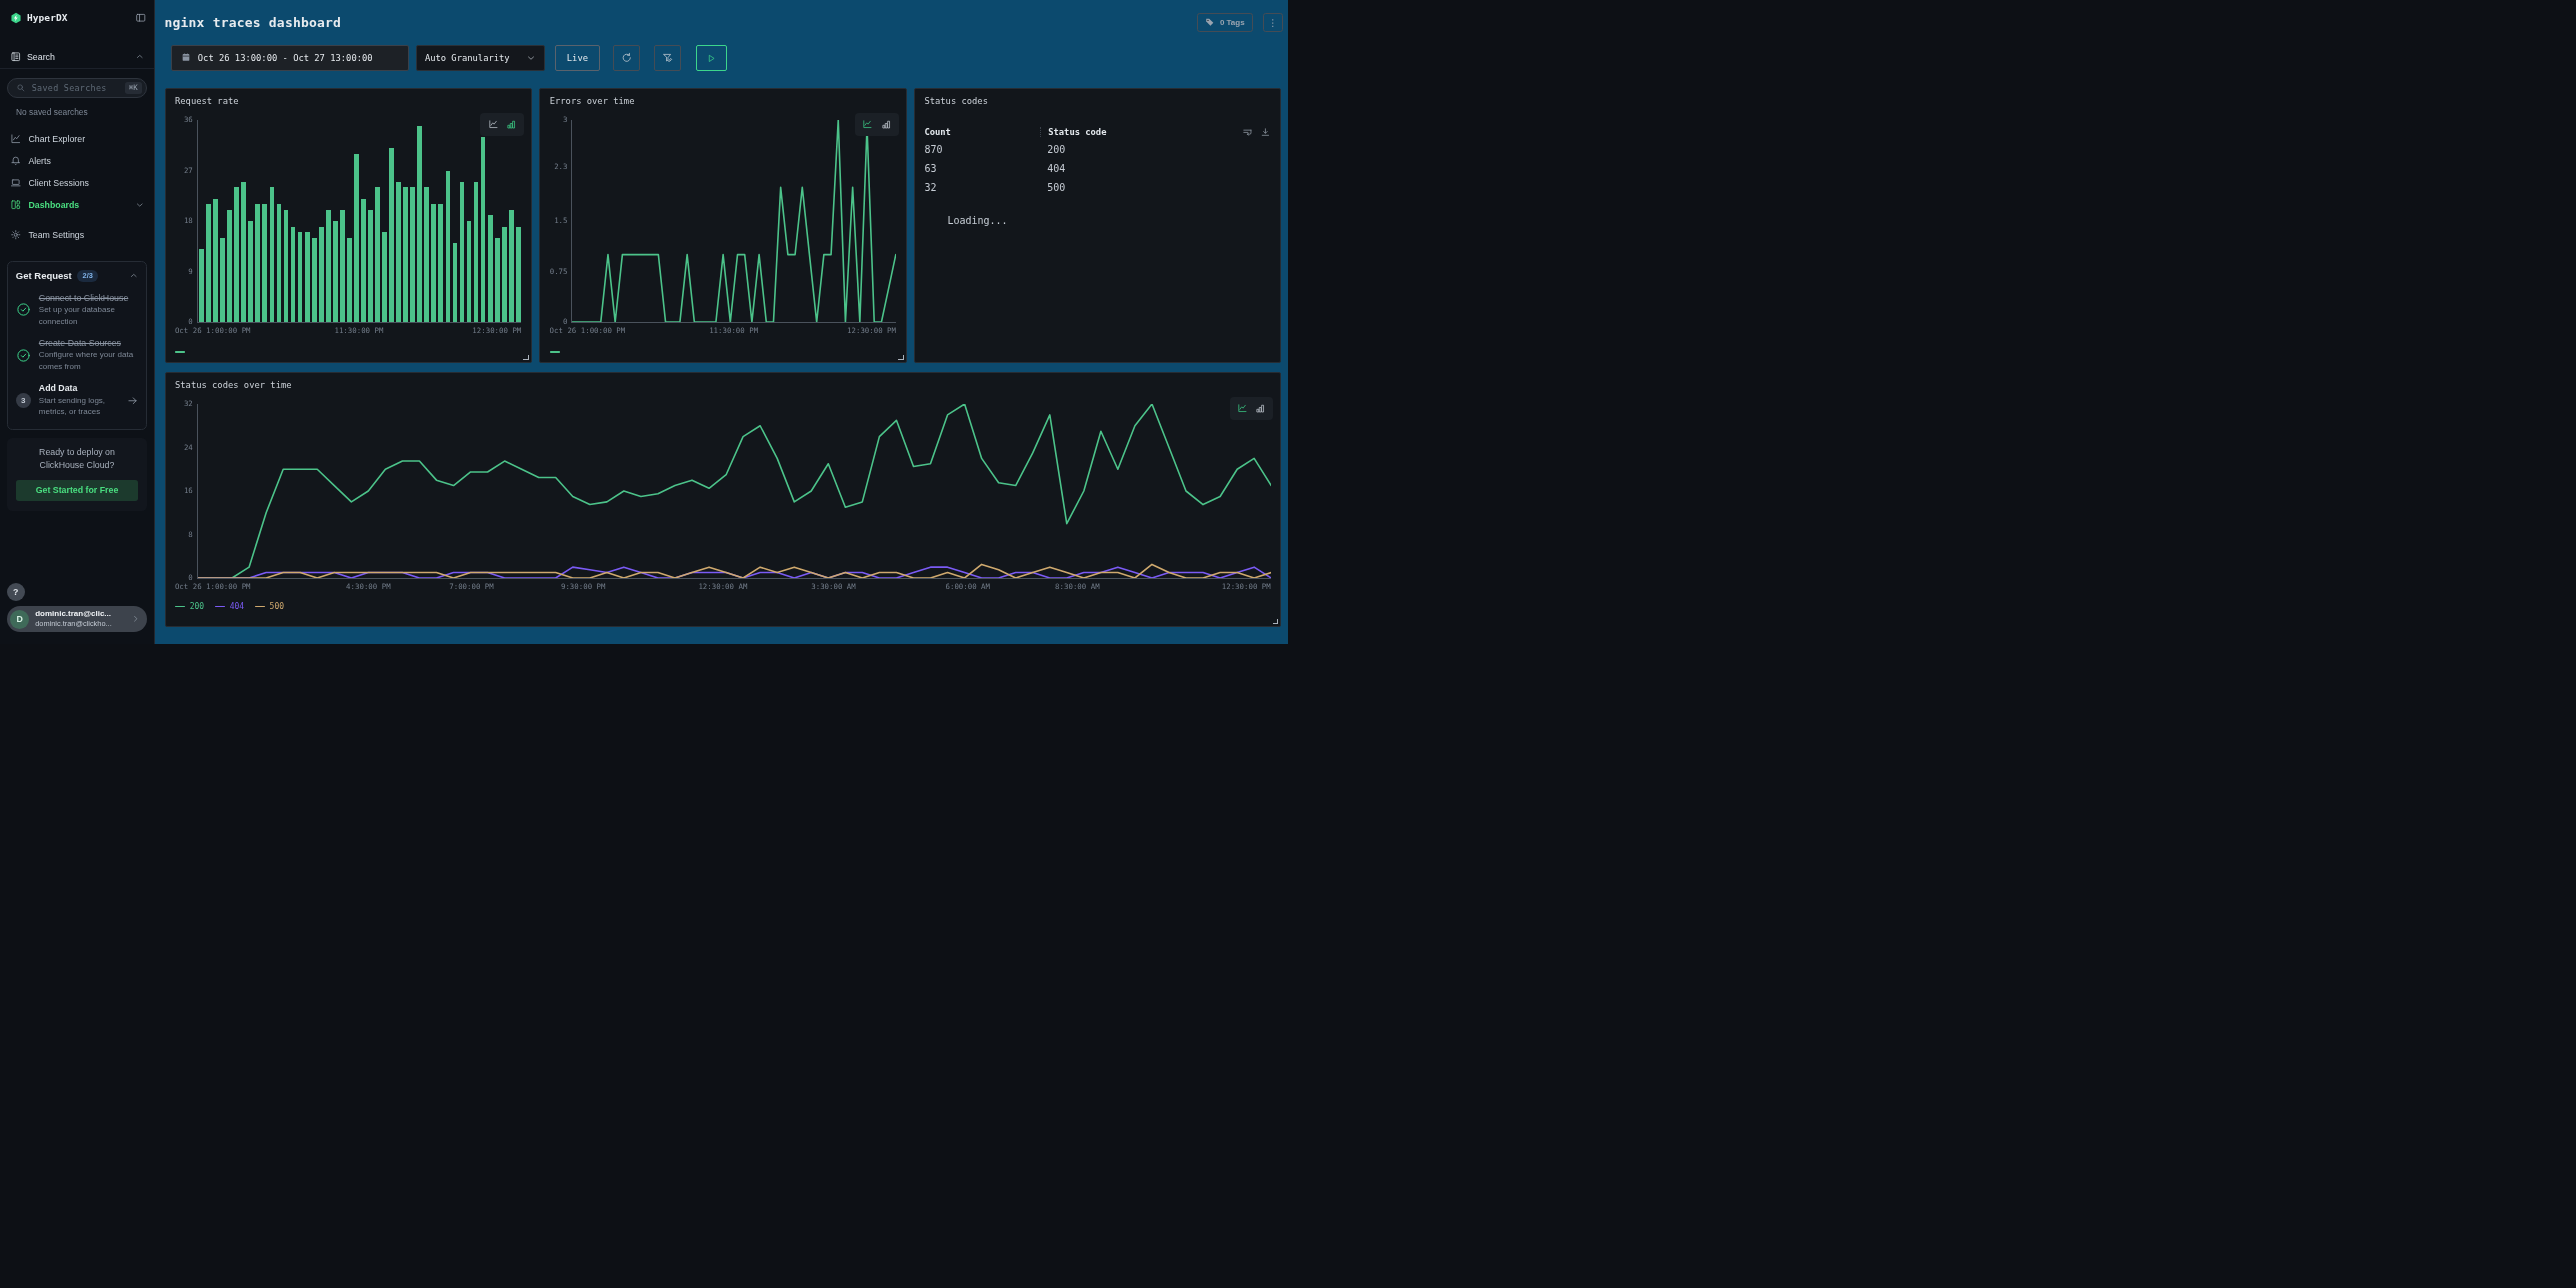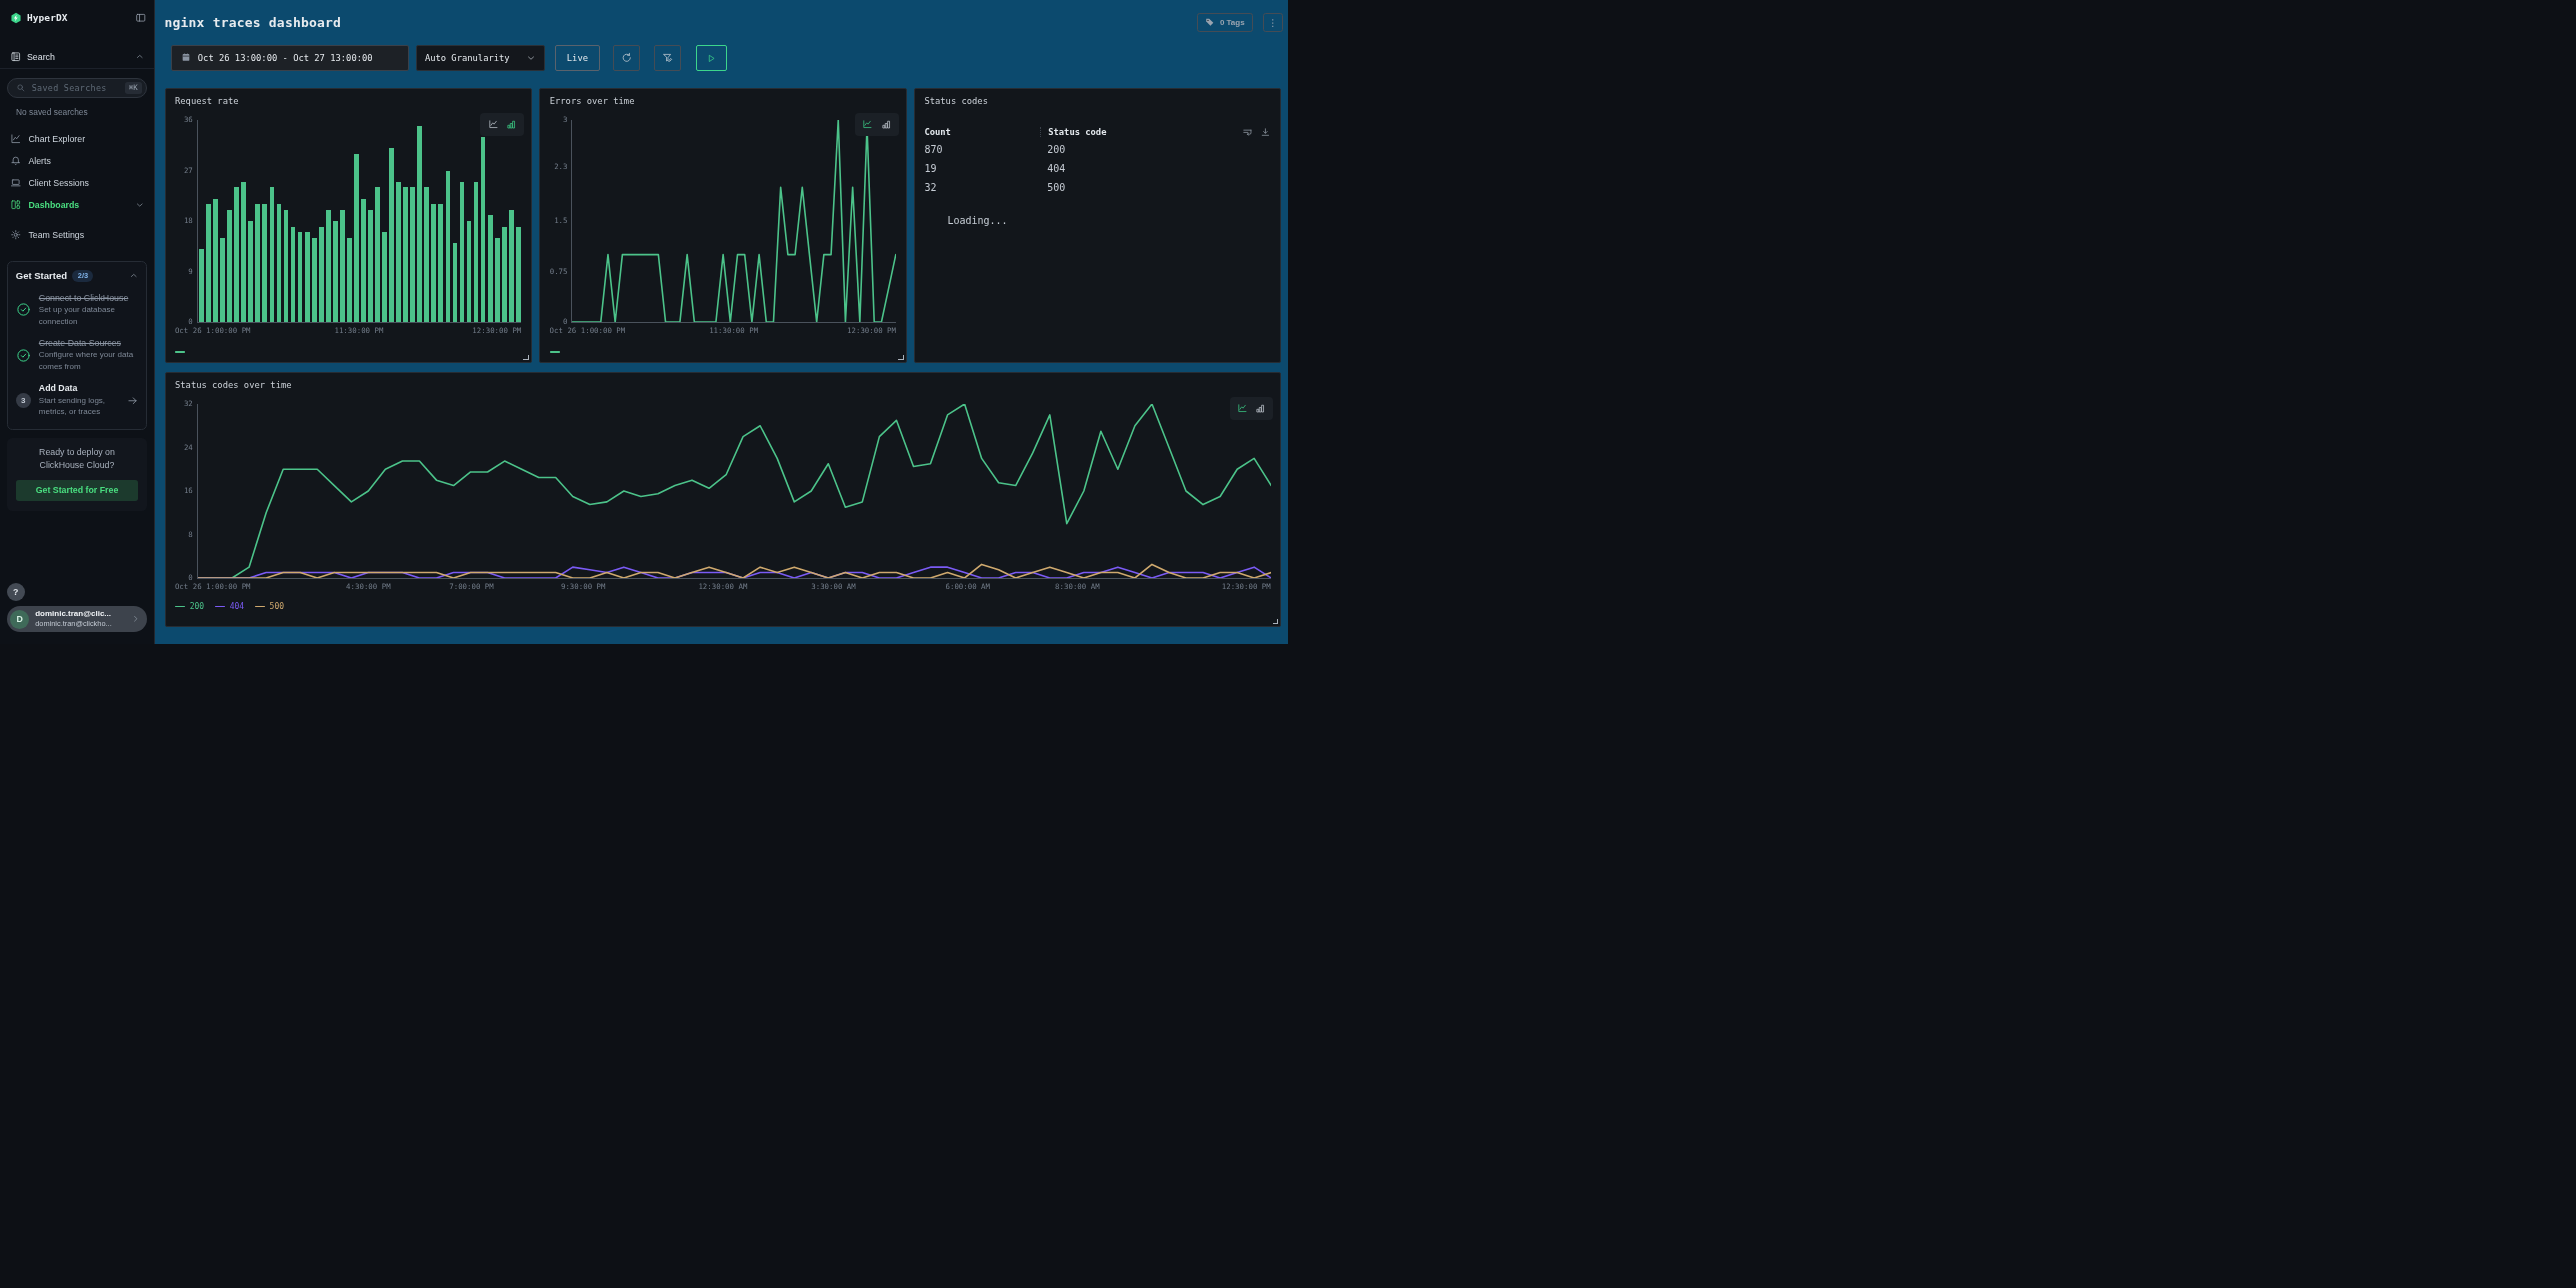--- a/index.html
+++ b/index.html
@@ -224,21 +224,21 @@
               <circle cx="12" cy="12" r="3.2"></circle>
               <path d="M12 3.5v2.2M12 18.3v2.2M3.5 12h2.2M18.3 12h2.2M6 6l1.6 1.6M16.4 16.4L18 18M18 6l-1.6 1.6M7.6 16.4L6 18"></path>
             </svg>
         </span>
         <span>Team Settings</span>
       </div>
     </nav>
 
     <div class="gs-card">
       <div class="gs-head">
-        <span class="gs-title">Get Started</span>
+        <span class="gs-title">Get Request</span>
         <span class="gs-badge">2/3</span>
         <span class="chev">
           <svg class="ic" viewBox="0 0 24 24" width="9.5" height="9.5">
               <polyline points="6 14 12 8.5 18 14"></polyline>
             </svg>
         </span>
       </div>
       <div class="step done">
         <span class="step-ico">
           <svg class="ic" viewBox="0 0 24 24" width="15" height="15" style="color:#3dd68c">
@@ -521,21 +521,21 @@
                     <path d="M5 18.5h14"></path>
                   </svg>
               </span>
             </span>
           </div>
           <div class="tbl-row">
             <span class="tbl-col1">870</span>
             <span class="tbl-col2">200</span>
           </div>
           <div class="tbl-row">
-            <span class="tbl-col1">19</span>
+            <span class="tbl-col1">63</span>
             <span class="tbl-col2">404</span>
           </div>
           <div class="tbl-row">
             <span class="tbl-col1">32</span>
             <span class="tbl-col2">500</span>
           </div>
           <div class="loading">Loading...</div>
         </div>
       </div>
     </div>

